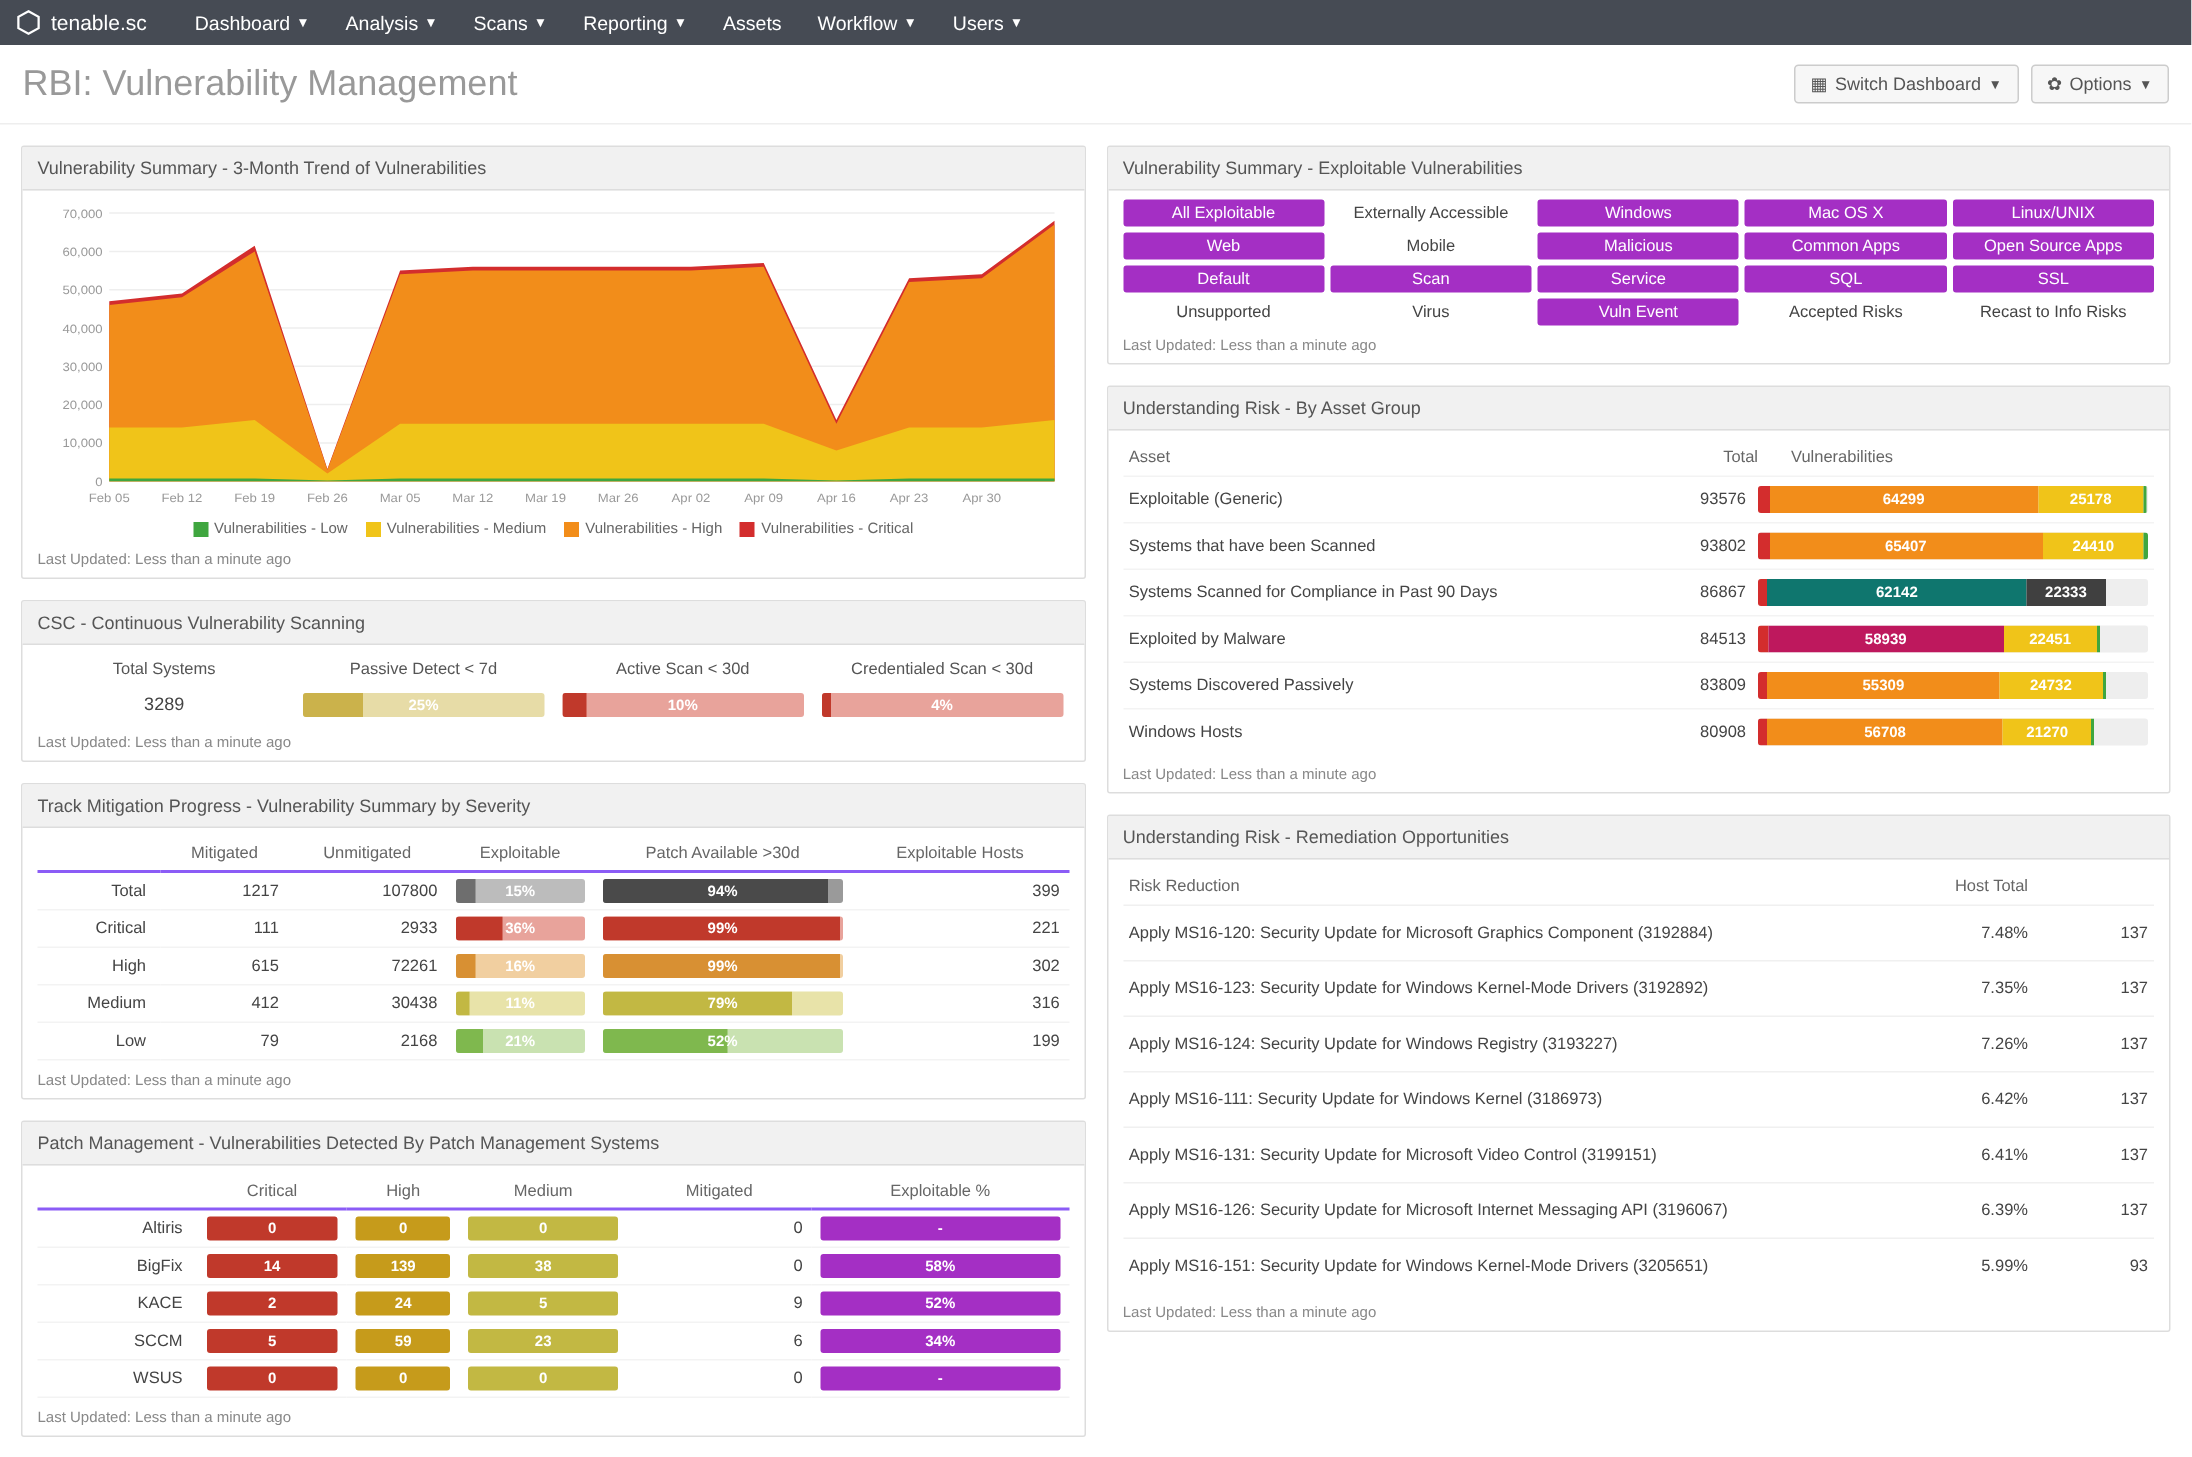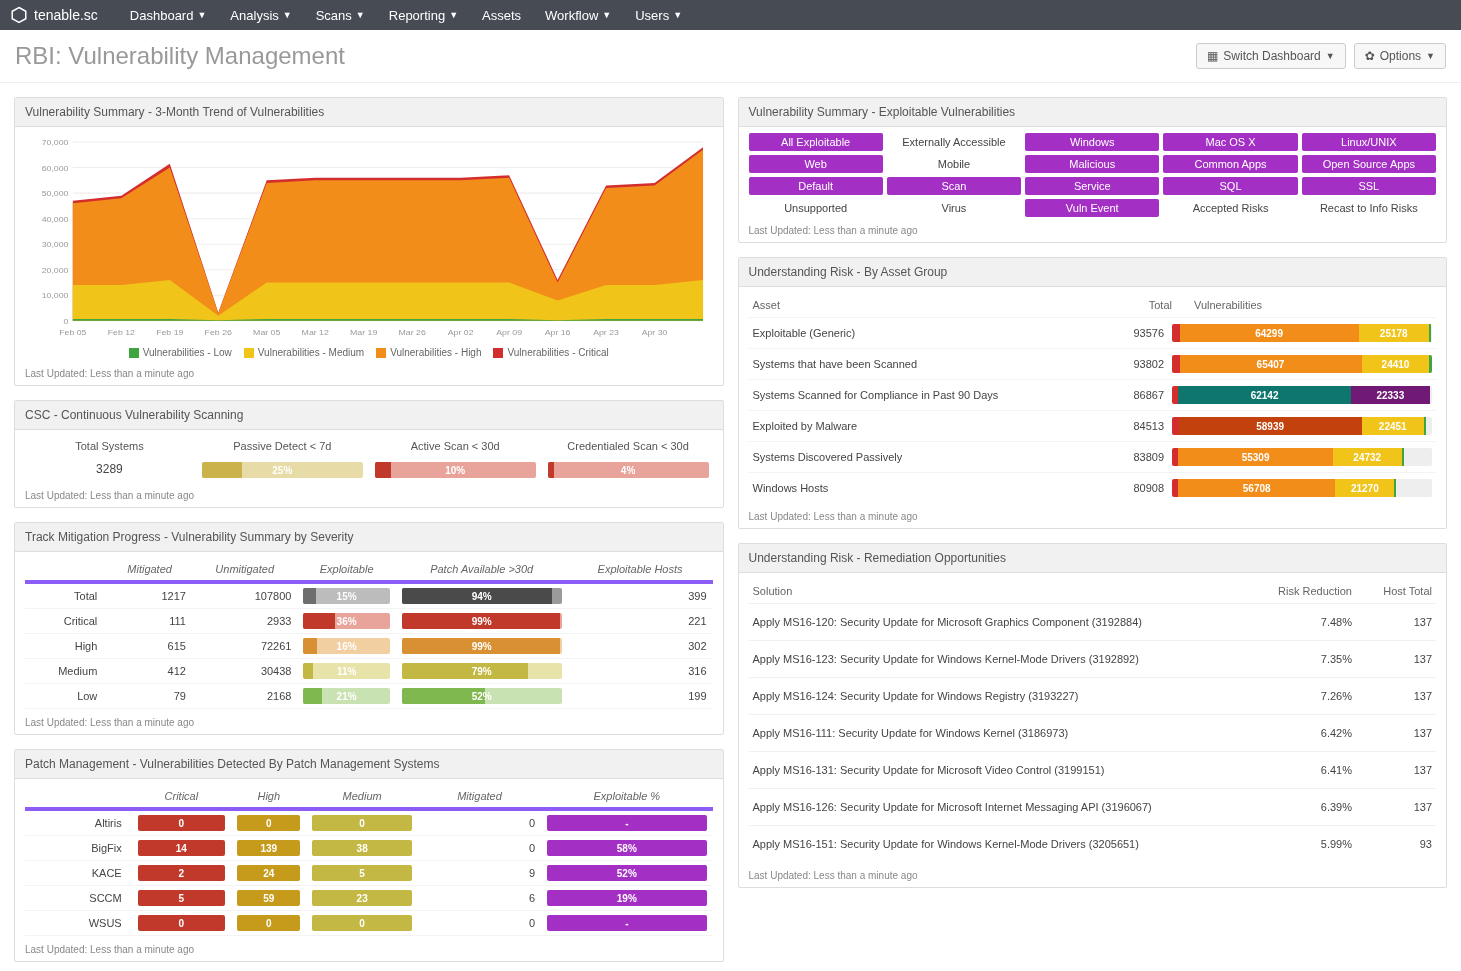--- a/index.html
+++ b/index.html
@@ -19,21 +19,21 @@
 .panel-header { background: #f1f1f1; border-bottom: 1px solid #ddd; padding: 7px 10px; font-size: 12px; color: #555; }
 .panel-body { padding: 6px 10px 4px; }
 .last-updated { font-size: 10px; color: #888; padding: 4px 10px 6px; }
 
 .exp-grid { display: grid; grid-template-columns: repeat(5, 1fr); gap: 4px; }
 .exp-cell { text-align: center; padding: 3px 4px; border-radius: 2px; font-size: 11px; cursor: pointer; }
 .exp-fill { background: #a42fc4; color: #fff; }
 .exp-empty { color: #444; }
 
 .tbl { width: 100%; border-collapse: collapse; font-size: 11px; }
-.tbl th { font-weight: normal; color: #666; padding: 5px 6px; text-align: center; border-bottom: 4px solid #8b5cf6; font-style: italic;}
+.tbl th { font-weight: normal; color: #666; padding: 5px 6px; text-align: center; border-bottom: 2px solid #8b5cf6;}
 .tbl td { padding: 4px 6px; text-align: right; border-bottom: 1px solid #f3f3f3; }
 .tbl td:first-child, .tbl th:first-child { text-align: right; padding-right: 10px; }
 
 .bar-wrap { position: relative; height: 16px; background: #eee; border-radius: 2px; overflow: hidden; }
 .bar-fill { position: absolute; left: 0; top: 0; bottom: 0; }
 .bar-lbl { position: absolute; inset: 0; display: flex; align-items: center; justify-content: center; color: #fff; font-size: 10px; font-weight: bold; }
 .scan-row { display: grid; grid-template-columns: repeat(4, 1fr); gap: 4px; }
 .scan-hdr { text-align: center; font-size: 11px; color: #555; padding: 4px; }
 .scan-cell { text-align: center; padding: 4px; font-size: 12px; }
 
@@ -354,21 +354,21 @@
                   <div class="pill" style="background:#c0392b">5</div>
                 </td>
                 <td>
                   <div class="pill" style="background:#c69b1b">59</div>
                 </td>
                 <td>
                   <div class="pill" style="background:#c2b843">23</div>
                 </td>
                 <td>6</td>
                 <td>
-                  <div class="pill" style="background:#a42fc4">19%</div>
+                  <div class="pill" style="background:#a42fc4">34%</div>
                 </td>
               </tr>
               <tr>
                 <td>WSUS</td>
                 <td>
                   <div class="pill" style="background:#c0392b">0</div>
                 </td>
                 <td>
                   <div class="pill" style="background:#c69b1b">0</div>
                 </td>
@@ -450,32 +450,32 @@
               </div>
             </div>
     </div>
           <div class="ag-row">
       <div>Systems Scanned for Compliance in Past 90 Days</div>
             <div class="total">86867</div>
       <div>
               <div class="seg-bar">
                 <div class="seg" style="width:6.381889591806536px;background:#d32d2d"></div>
                 <div class="seg" style="width:172.4275578321921px;background:#0f766e">62142</div>
-                <div class="seg" style="width:79px;background:#701a75">22333</div>
+                <div class="seg" style="width:53px;background:#404040">22333</div>
                 <div class="seg" style="width:0px;background:#3fa63f"></div>
               </div>
             </div>
     </div>
           <div class="ag-row">
       <div>Exploited by Malware</div>
             <div class="total">84513</div>
       <div>
               <div class="seg-bar">
                 <div class="seg" style="width:6.654121087571284px;background:#d32d2d"></div>
-                <div class="seg" style="width:183px;background:#c2410c">58939</div>
+                <div class="seg" style="width:157px;background:#be185d">58939</div>
                 <div class="seg" style="width:62.24653022377622px;background:#f0c419">22451</div>
                 <div class="seg" style="width:1.9407853172082914px;background:#3fa63f"></div>
               </div>
             </div>
     </div>
           <div class="ag-row">
       <div>Systems Discovered Passively</div>
             <div class="total">83809</div>
       <div>
               <div class="seg-bar">
@@ -499,21 +499,20 @@
             </div>
     </div>
         </div>
       <div class="last-updated">Last Updated: Less than a minute ago</div>
     </div>
 
     <div class="panel">
       <div class="panel-header">Understanding Risk - Remediation Opportunities</div>
       <div class="panel-body" id="rem-body">
           <div class="rem-head">
-            <div>Solution</div>
             <div>Risk Reduction</div>
             <div>Host Total</div>
           </div>
           <div class="rem-row">
             <div>Apply MS16-120: Security Update for Microsoft Graphics Component (3192884)</div>
             <div>7.48%</div>
             <div>137</div>
           </div>
           <div class="rem-row">
             <div>Apply MS16-123: Security Update for Windows Kernel-Mode Drivers (3192892)</div>

